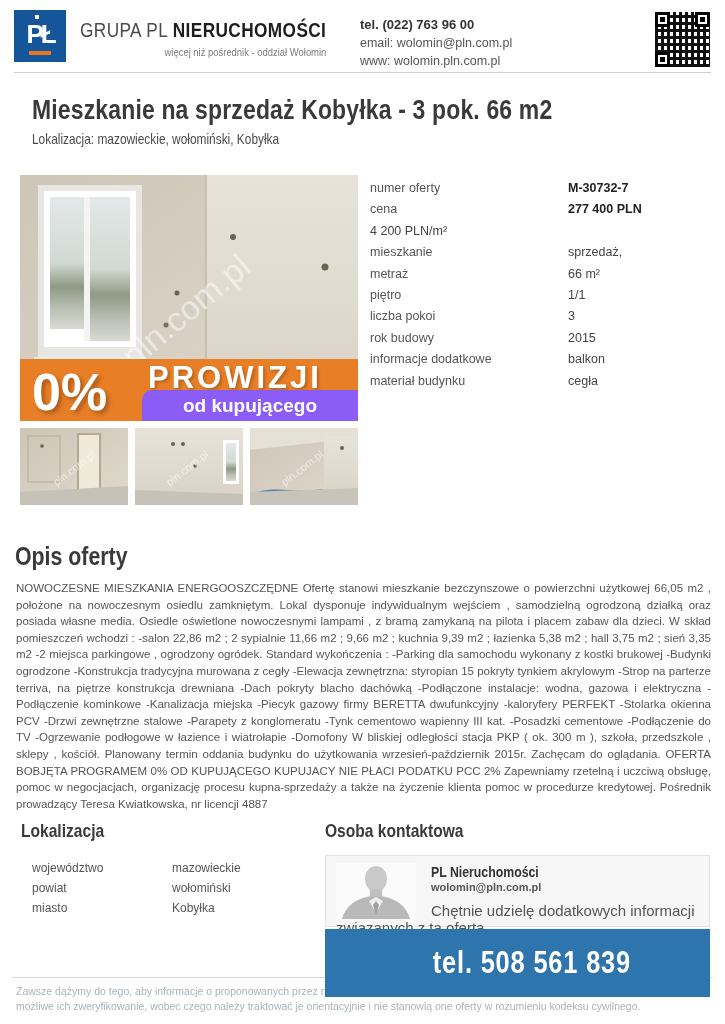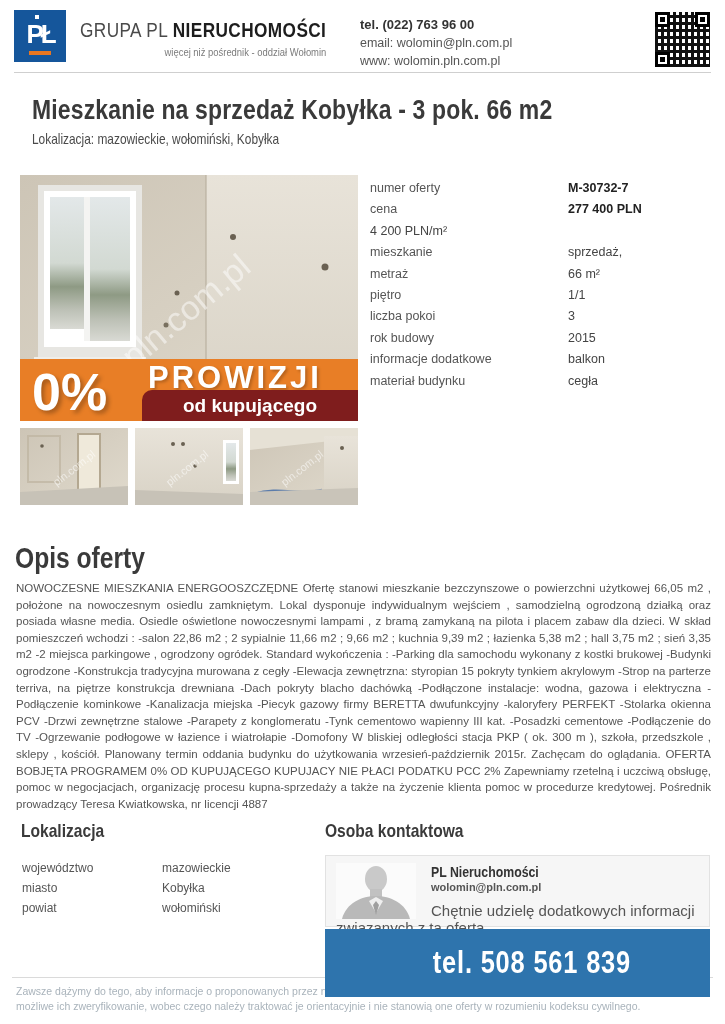--- a/index.html
+++ b/index.html
@@ -37,45 +37,45 @@
   .subtitle { font-size:14.5px; color:#4a4a4a; margin-top:5px; }
 
   
   .photo { position:absolute; left:20px; top:175px; width:338px; height:246px; cursor:pointer; }
   .photo svg { display:block; }
   .banner { position:absolute; left:0; bottom:0; width:338px; height:62px; background:#e87e26; }
   .banner .zero { position:absolute; left:12px; bottom:0px; font-size:52px; font-weight:bold; color:#fff;
                   text-shadow:3px 3px 4px rgba(0,0,0,.28); line-height:58px; }
   .banner .word { position:absolute; left:128px; top:1px; font-size:31px; font-weight:bold; color:#fff;
                   letter-spacing:3px; text-shadow:2px 2px 3px rgba(0,0,0,.22); }
-  .banner .sub-box { position:absolute; right:0; bottom:0; left:122px; height:31px; background:#7f1d1d;
+  .banner .sub-box { position:absolute; right:0; bottom:0; left:122px; height:31px; background:#8b5cf6;
                      border-radius:10px 0 0 0; text-align:center; line-height:31px; }
   .banner .sub-box span { font-size:19px; font-weight:bold; color:#fff; }
 
   
   .thumbs { position:absolute; left:20px; top:428px; width:338px; display:flex; gap:7px; }
   .thumb { width:108px; height:77px; cursor:pointer; }
   .thumb svg { display:block; }
 
   
   .details { position:absolute; left:370px; top:178px; width:345px; }
   .drow { display:flex; height:21.4px; line-height:21.4px; font-size:12.5px; }
   .drow .lab { width:198px; color:#555; }
   .drow .val { color:#444; }
   .drow .val.bold { font-weight:bold; color:#222; }
 
   
-  .opis-h { position:absolute; left:15px; top:541px; font-size:30px; font-weight:bold; color:#3a3a3a; }
+  .opis-h { position:absolute; left:15px; top:541px; font-size:26px; font-weight:bold; color:#3a3a3a; }
   .opis-t { position:absolute; left:16px; top:580px; width:695px; font-size:11.5px; line-height:16.6px;
             color:#555; text-align:justify; }
 
   
   .lok { position:absolute; left:21px; top:820px; }
   .lok h3, .kontakt h3 { font-size:19px; font-weight:bold; color:#3a3a3a; }
-  .lok-table { margin-top:16px; margin-left:1px; }
+  .lok-table { margin-top:16px; margin-left:11px; }
   .lrow { display:flex; height:20px; line-height:20px; font-size:12px; color:#555; }
   .lrow .lab { width:140px; }
 
   .kontakt { position:absolute; left:325px; top:820px; width:385px; }
   .card { margin-top:13px; height:72px; background:#f6f6f6; border:1px solid #e2e2e2; padding:7px 10px; }
   .avatar { float:left; width:80px; height:56px; background:#fbfbfb; margin-right:15px; }
   .card .name { font-size:15px; font-weight:bold; color:#333;text-decoration:underline; }
   .card .mail { font-size:11px; color:#555; margin-top:1px;font-weight:bold; }
   .card .msg1 { font-size:15px; color:#555; margin-top:9px; }
   .card .msg2 { font-size:12px; font-weight:bold; color:#333; margin-top:2px; }
@@ -247,26 +247,26 @@
   <div class="opis-t">NOWOCZESNE MIESZKANIA ENERGOOSZCZĘDNE Ofertę stanowi mieszkanie bezczynszowe o powierzchni użytkowej 66,05 m2 , położone na nowoczesnym osiedlu zamkniętym. Lokal dysponuje indywidualnym wejściem , samodzielną ogrodzoną działką oraz posiada własne media. Osiedle oświetlone nowoczesnymi lampami , z bramą zamykaną na pilota i placem zabaw dla dzieci. W skład pomieszczeń wchodzi : -salon 22,86 m2 ; 2 sypialnie 11,66 m2 ; 9,66 m2 ; kuchnia 9,39 m2 ; łazienka 5,38 m2 ; hall 3,75 m2 ; sień 3,35 m2 -2 miejsca parkingowe , ogrodzony ogródek. Standard wykończenia : -Parking dla samochodu wykonany z kostki brukowej -Budynki ogrodzone -Konstrukcja tradycyjna murowana z cegły -Elewacja zewnętrzna: styropian 15 pokryty tynkiem akrylowym -Strop na parterze terriva, na piętrze konstrukcja drewniana -Dach pokryty blacho dachówką -Podłączone instalacje: wodna, gazowa i elektryczna -Podłączenie kominkowe -Kanalizacja miejska -Piecyk gazowy firmy BERETTA dwufunkcyjny -kaloryfery PERFEKT -Stolarka okienna PCV -Drzwi zewnętrzne stalowe -Parapety z konglomeratu -Tynk cementowo wapienny III kat. -Posadzki cementowe -Podłączenie do TV -Ogrzewanie podłogowe w łazience i wiatrołapie -Domofony W bliskiej odległości stacja PKP ( ok. 300 m ), szkoła, przedszkole , sklepy , kościół. Planowany termin oddania budynku do użytkowania wrzesień-październik 2015r. Zachęcam do oglądania. OFERTA BOBJĘTA PROGRAMEM 0% OD KUPUJĄCEGO KUPUJACY NIE PŁACI PODATKU PCC 2% Zapewniamy rzetelną i uczciwą obsługę, pomoc w negocjacjach, organizację procesu kupna-sprzedaży a także na życzenie klienta pomoc w procedurze kredytowej. Pośrednik prowadzący Teresa Kwiatkowska, nr licencji 4887</div>
 
   <div class="lok">
     <h3><span class="cond">Lokalizacja</span></h3>
     <div class="lok-table">
       <div class="lrow">
           <span class="lab">województwo</span>
           <span>mazowieckie</span>
         </div>
       <div class="lrow">
+          <span class="lab">powiat</span>
+          <span>wołomiński</span>
+        </div>
+      <div class="lrow">
           <span class="lab">miasto</span>
           <span>Kobyłka</span>
-        </div>
-      <div class="lrow">
-          <span class="lab">powiat</span>
-          <span>wołomiński</span>
         </div>
     </div>
   </div>
 
   <div class="kontakt">
     <h3><span class="cond">Osoba kontaktowa</span></h3>
     <div class="card">
       <div class="avatar">
         <svg width="80" height="56" viewBox="0 0 80 56">
           <rect width="80" height="56" fill="#fbfbfb"></rect>

